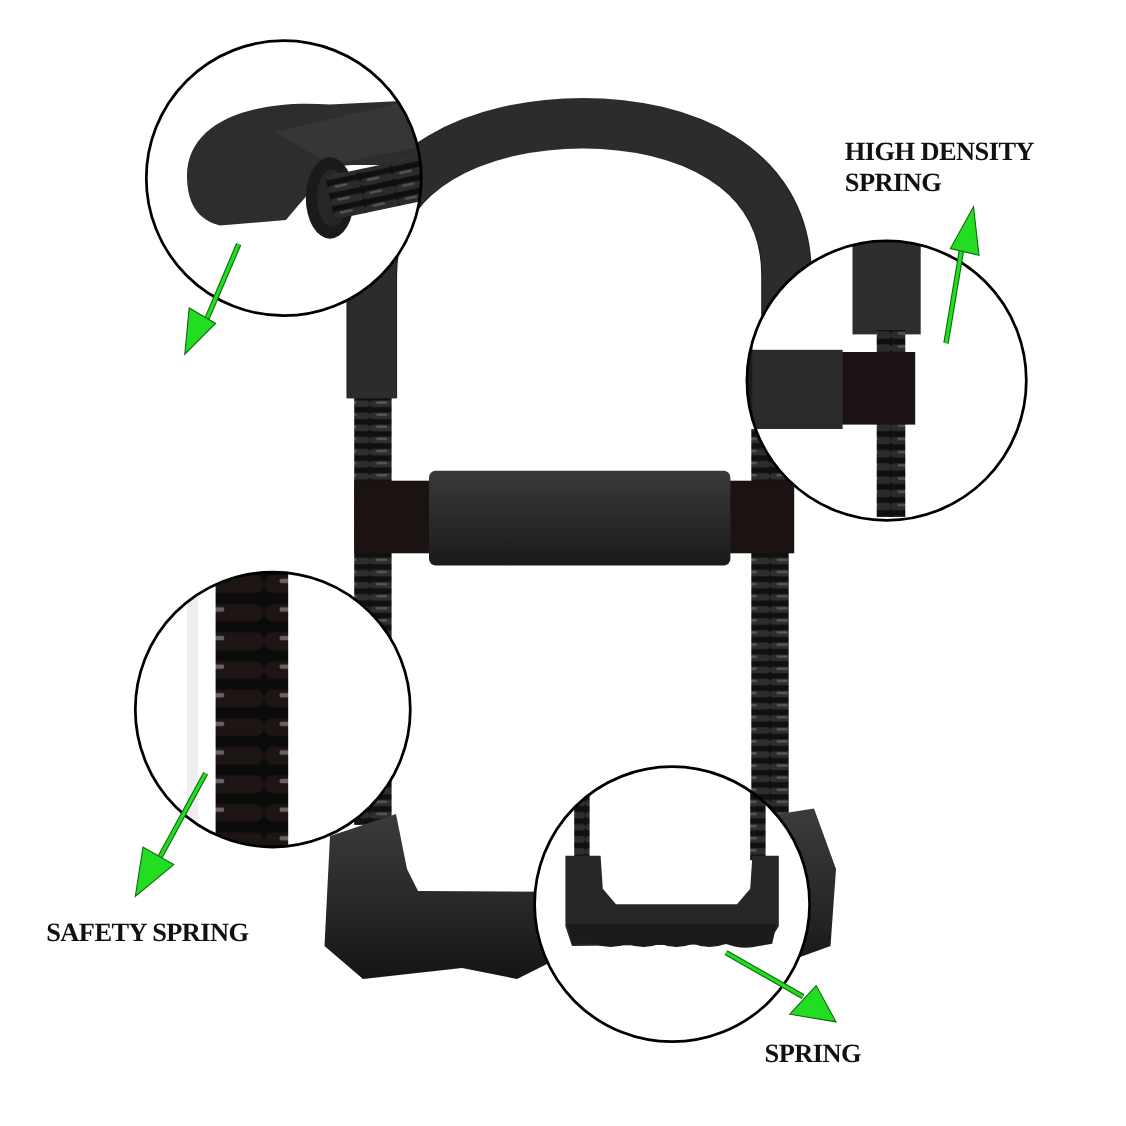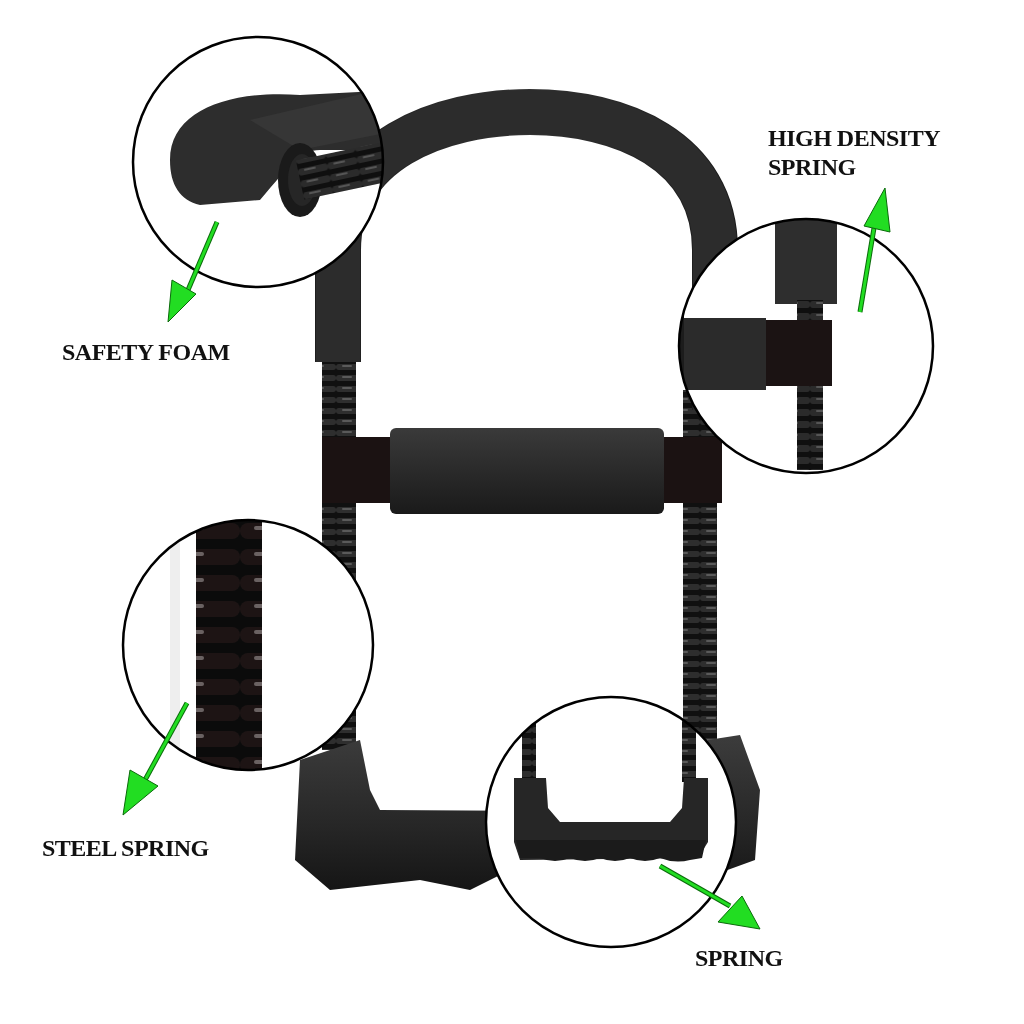--- a/index.html
+++ b/index.html
@@ -139,26 +139,23 @@
     <line x1="187" y1="703" x2="145" y2="780" stroke="#22dd22" stroke-width="3"></line>
     <polygon points="123,815 130,770 158,786" fill="#22dd22" stroke="#0a6a0a" stroke-width="1"></polygon>
   </g>
   <g>
     <line x1="660" y1="866" x2="730" y2="906" stroke="#0a6a0a" stroke-width="5"></line>
     <line x1="660" y1="866" x2="730" y2="906" stroke="#22dd22" stroke-width="3"></line>
     <polygon points="760,929 718,922 742,896" fill="#22dd22" stroke="#0a6a0a" stroke-width="1"></polygon>
   </g>
 </svg>
 
-<div id="lbl-safety" class="label">
-  <div>SAFETY FOAM</div>
-</div>
 <div id="lbl-webbing" class="label">
   <div>HIGH DENSITY</div>
   <div>SPRING</div>
 </div>
 <div id="lbl-spring" class="label">
-  <div>STEEL SPRING</div>
+  <div>SAFETY SPRING</div>
 </div>
 <div id="lbl-abs" class="label">
   <div>SPRING</div>
 </div>
 </div>
 
 </body></html>

